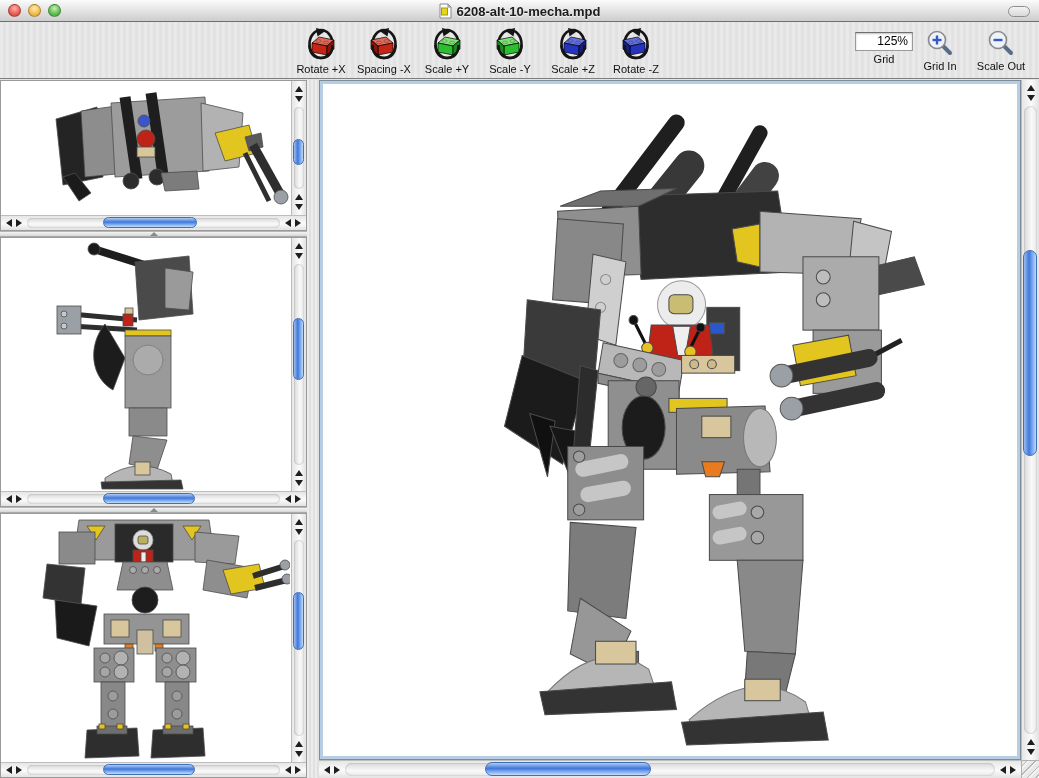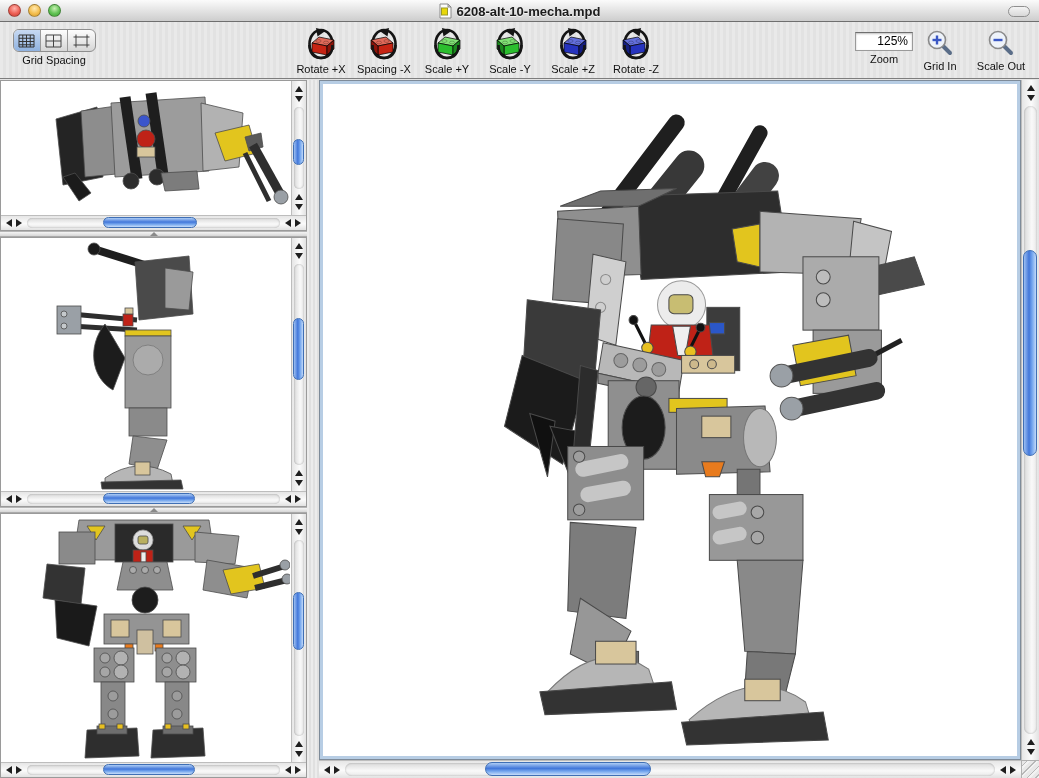--- a/index.html
+++ b/index.html
@@ -119,47 +119,20 @@
           <path d="M9,1 L9,4 L12,4 Z" fill="#d8d8d8" stroke="#8a8a8a"></path>
           <rect x="2.5" y="5" width="6" height="7" fill="#e8d70a" stroke="#9a9a2a"></rect>
         </svg>
       </span>
       <span class="win-title">6208-alt-10-mecha.mpd</span>
     </div>
     <span class="pill"></span>
   </div>
 
   <div class="toolbar">
-    <div class="grid-group">
-      <div class="segmented">
-        <span class="seg selected">
-          <svg width="17" height="14" viewBox="0 0 17 14">
-            <g stroke="#333" stroke-width="1">
-              <path d="M1,1H16 M1,4.25H16 M1,7.5H16 M1,10.75H16 M1,13H16 M1,1V13 M4.75,1V13 M8.5,1V13 M12.25,1V13 M16,1V13"></path>
-            </g>
-          </svg>
-        </span>
-        <span class="seg">
-          <svg width="17" height="14" viewBox="0 0 17 14">
-            <g stroke="#444" stroke-width="1">
-              <path d="M1,1H16 M1,7H16 M1,13H16 M1,1V13 M8.5,1V13 M16,1V13"></path>
-            </g>
-          </svg>
-        </span>
-        <span class="seg">
-          <svg width="17" height="14" viewBox="0 0 17 14">
-            <g stroke="#444" stroke-width="1" fill="none">
-              <rect x="3" y="3" width="11" height="8"></rect>
-              <path d="M3,0.5V3 M14,0.5V3 M3,11V13.5 M14,11V13.5 M0.5,3H3 M14,3H16.5 M0.5,11H3 M14,11H16.5"></path>
-            </g>
-          </svg>
-        </span>
-      </div>
-      <div class="tb-label">Grid Spacing</div>
-    </div>
 
     <div class="rotate-group" id="rotate-group">
         <div class="rotate-item">
           <div class="rot-icon">
             <svg width="34" height="32" viewBox="0 0 34 32">
               <ellipse cx="17" cy="16" rx="11.5" ry="14" fill="none" stroke="#151515" stroke-width="2.6"></ellipse>
               <polygon points="8,15 15,9 30,12 23,18" fill="#E06A5A" stroke="#000" stroke-width="0.7"></polygon>
               <polygon points="8,15 23,18 23,27 8,24" fill="#C62414" stroke="#000" stroke-width="0.7"></polygon>
               <polygon points="23,18 30,12 30,21 23,27" fill="#8C140A" stroke="#000" stroke-width="0.7"></polygon>
               <ellipse cx="14.5" cy="13" rx="2.6" ry="1.4" fill="#E06A5A" stroke="#00000066" stroke-width="0.6"></ellipse>
@@ -242,21 +215,21 @@
               <path d="M5.5,17 C5.5,25.5 10,30 17,30 C24,30 28.5,25.5 28.5,17" fill="none" stroke="#151515" stroke-width="2.6"></path>
               <polygon points="12,0 22,2.5 13.5,8.5" fill="#151515"></polygon>
             </svg>
           </div>
           <div class="tb-label">Rotate -Z</div>
         </div>
       </div>
 
     <div class="scale-group">
       <input class="scale-input" value="125%" style="">
-      <div class="tb-label">Zoom</div>
+      <div class="tb-label">Grid</div>
     </div>
 
     <div class="zoom-group zoom-in">
       <div class="zoom-icon">
         <svg width="28" height="28" viewBox="0 0 28 28">
           <line x1="17" y1="17" x2="24" y2="24" stroke="#5a6d88" stroke-width="4" stroke-linecap="round"></line>
           <circle cx="11" cy="11" r="8.5" fill="#eef3fa" stroke="#8a8a8a" stroke-width="1.6"></circle>
           <line x1="11" y1="6.5" x2="11" y2="15.5" stroke="#3a57c4" stroke-width="2.4"></line>
           <line x1="6.5" y1="11" x2="15.5" y2="11" stroke="#3a57c4" stroke-width="2.4"></line>
         </svg>

